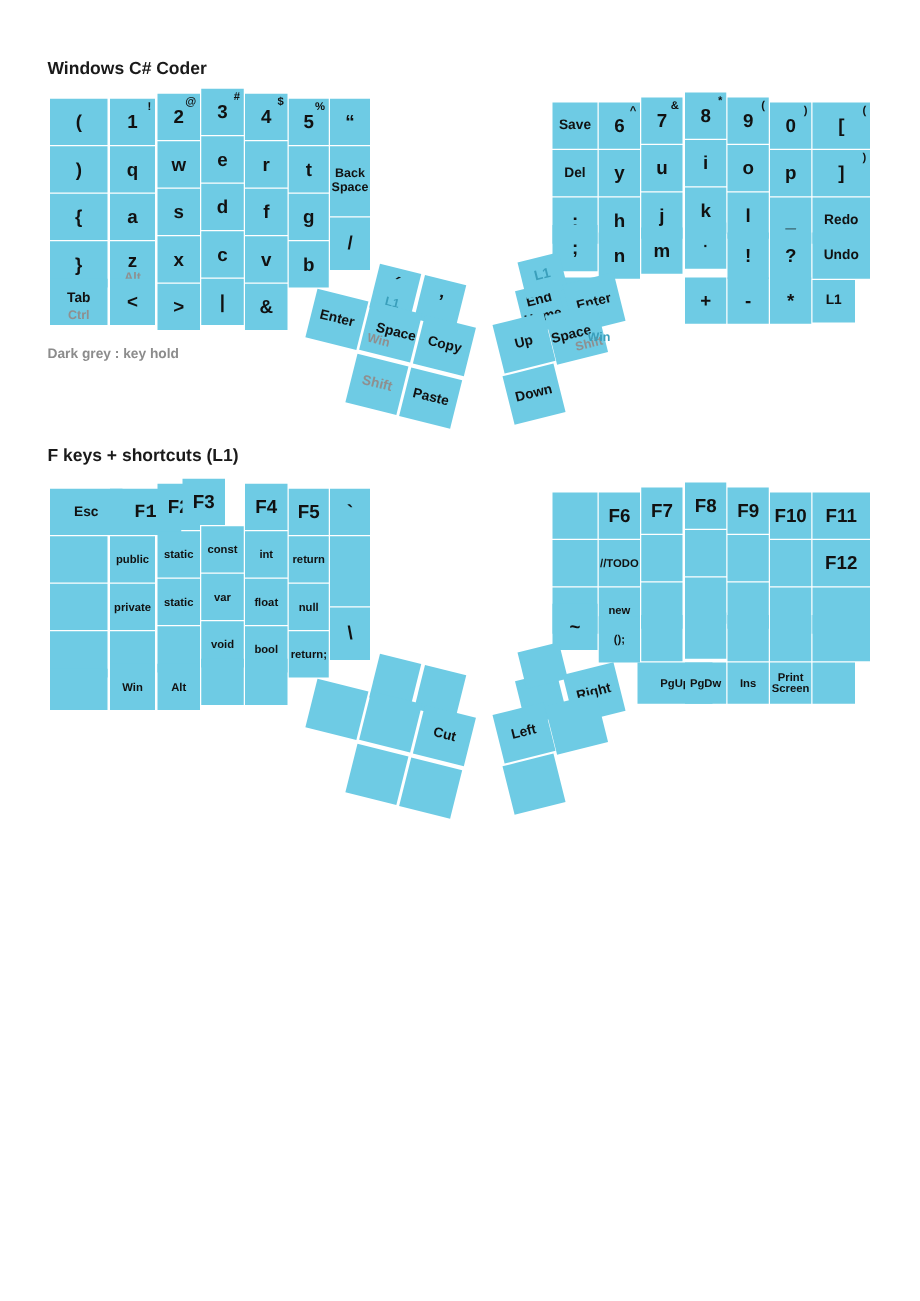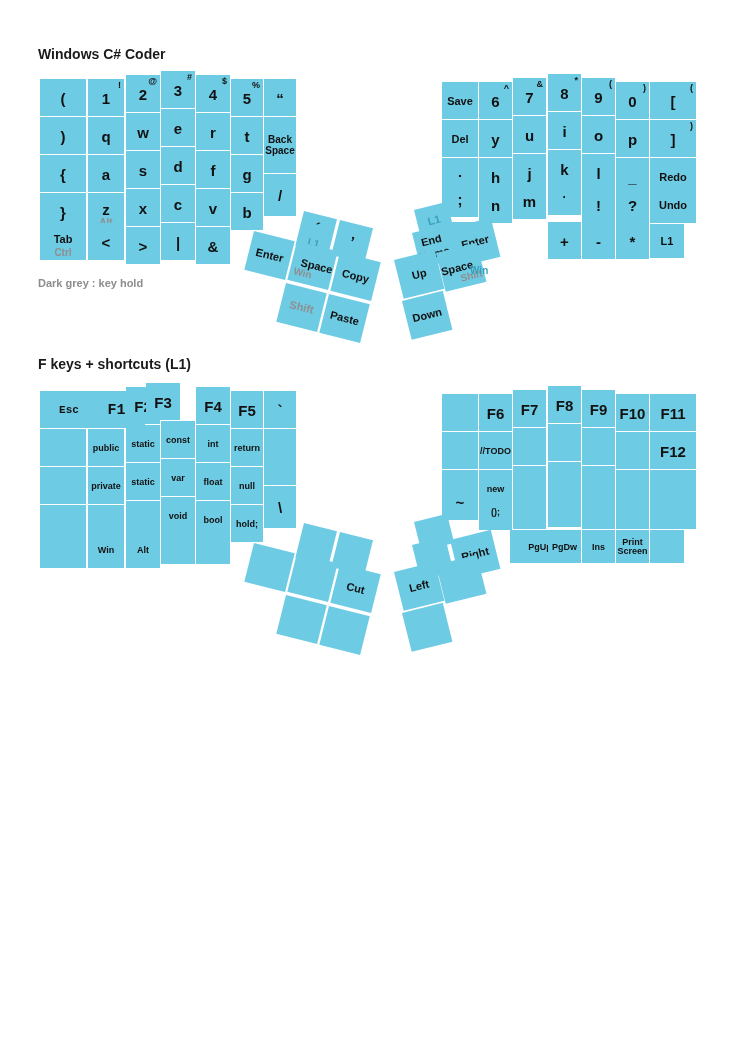--- a/index.html
+++ b/index.html
@@ -376,21 +376,21 @@
 
   <div class="note" style="left:470px; top:265px; color:#3a9fbb; font-size:10px;">Win</div>
 </div>
 
 <div class="note" style="left:38px; top:277px;">Dark grey : key hold</div>
 
 <div class="layer-title" style="left:38px; top:356px;">F keys + shortcuts (L1)</div>
 
 <div class="board">
 
-  <div class="key" style="left:40px; top:391px; width:58px; height:37px;font-family:Liberation Mono, monospace;">
+  <div class="key" style="left:40px; top:391px; width:58px; height:37px;">
     <span class="lbl c sm">Esc</span>
   </div>
   <div class="key" style="left:40px; top:429px; width:46px; height:37px;"></div>
   <div class="key" style="left:40px; top:467px; width:46px; height:37px;"></div>
   <div class="key" style="left:40px; top:505px; width:46px; height:37px;"></div>
   <div class="key" style="left:40px; top:535px; width:46px; height:33px;"></div>
 
   <div class="key" style="left:88px; top:391px; width:57px; height:37px;font-family:Liberation Mono, monospace;">
     <span class="lbl c">F1</span>
   </div>
@@ -450,21 +450,21 @@
   <div class="key" style="left:231px; top:391px; width:32px; height:37px;">
     <span class="lbl c">F5</span>
   </div>
   <div class="key" style="left:231px; top:429px; width:32px; height:37px;">
     <span class="lbl c xs">return</span>
   </div>
   <div class="key" style="left:231px; top:467px; width:32px; height:37px;">
     <span class="lbl c xs">null</span>
   </div>
   <div class="key" style="left:231px; top:505px; width:32px; height:37px;">
-    <span class="lbl c xs">hold;</span>
+    <span class="lbl c xs">return;</span>
   </div>
 
   <div class="key" style="left:264px; top:391px; width:32px; height:37px;">
     <span class="lbl c">`</span>
   </div>
   <div class="key" style="left:264px; top:429px; width:32px; height:56px;"></div>
   <div class="key" style="left:264px; top:486px; width:32px; height:42px;">
     <span class="lbl c">\</span>
   </div>
 

